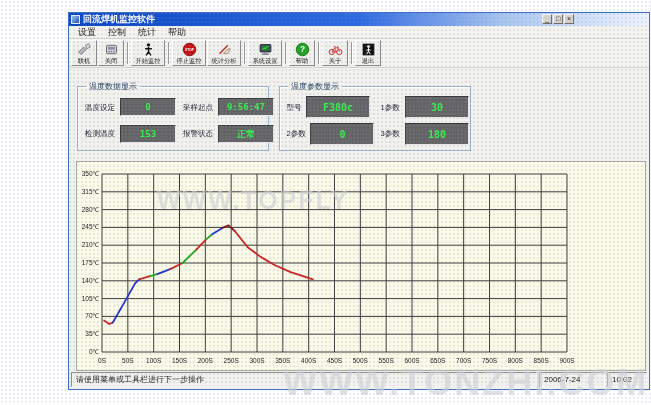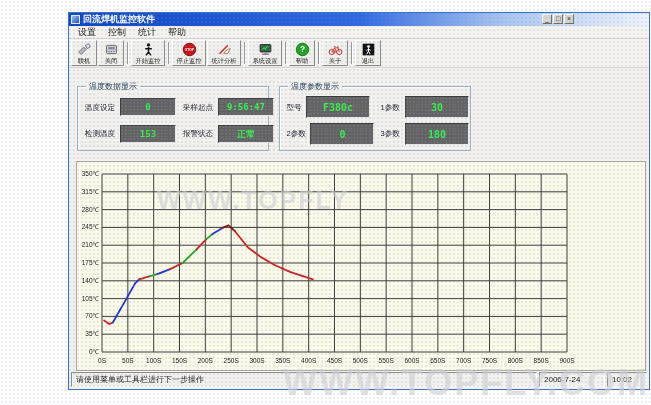--- a/index.html
+++ b/index.html
@@ -300,14 +300,14 @@
 
   <div class="statusbar">
     <div class="status-cell status-msg">请使用菜单或工具栏进行下一步操作</div>
     <div class="status-cell status-date">2006-7-24</div>
     <div class="status-cell status-time">10:02</div>
   </div>
 
 </div>
 
 <div class="watermark wm-chart">WWW.TOPFLY</div>
-<div class="watermark wm-bottom">WWW.TOPFLY.COM</div>
+<div class="watermark wm-bottom">WWW.TONZHI.COM</div>
 <div class="texture"></div>
 
 </body></html>

